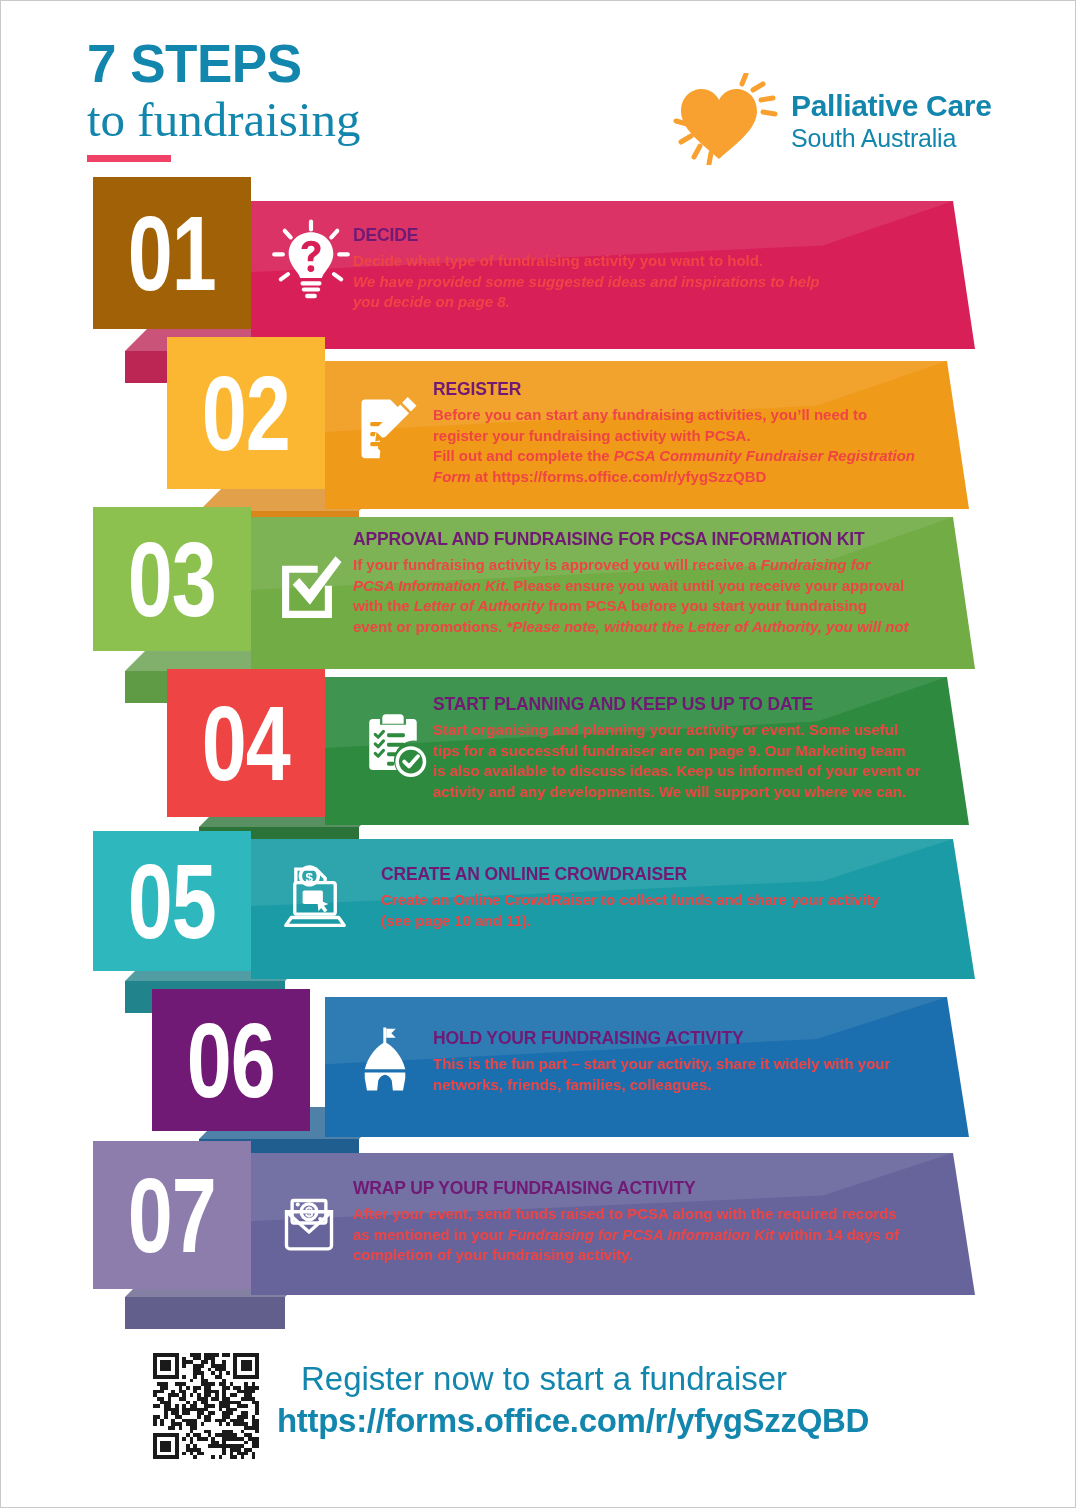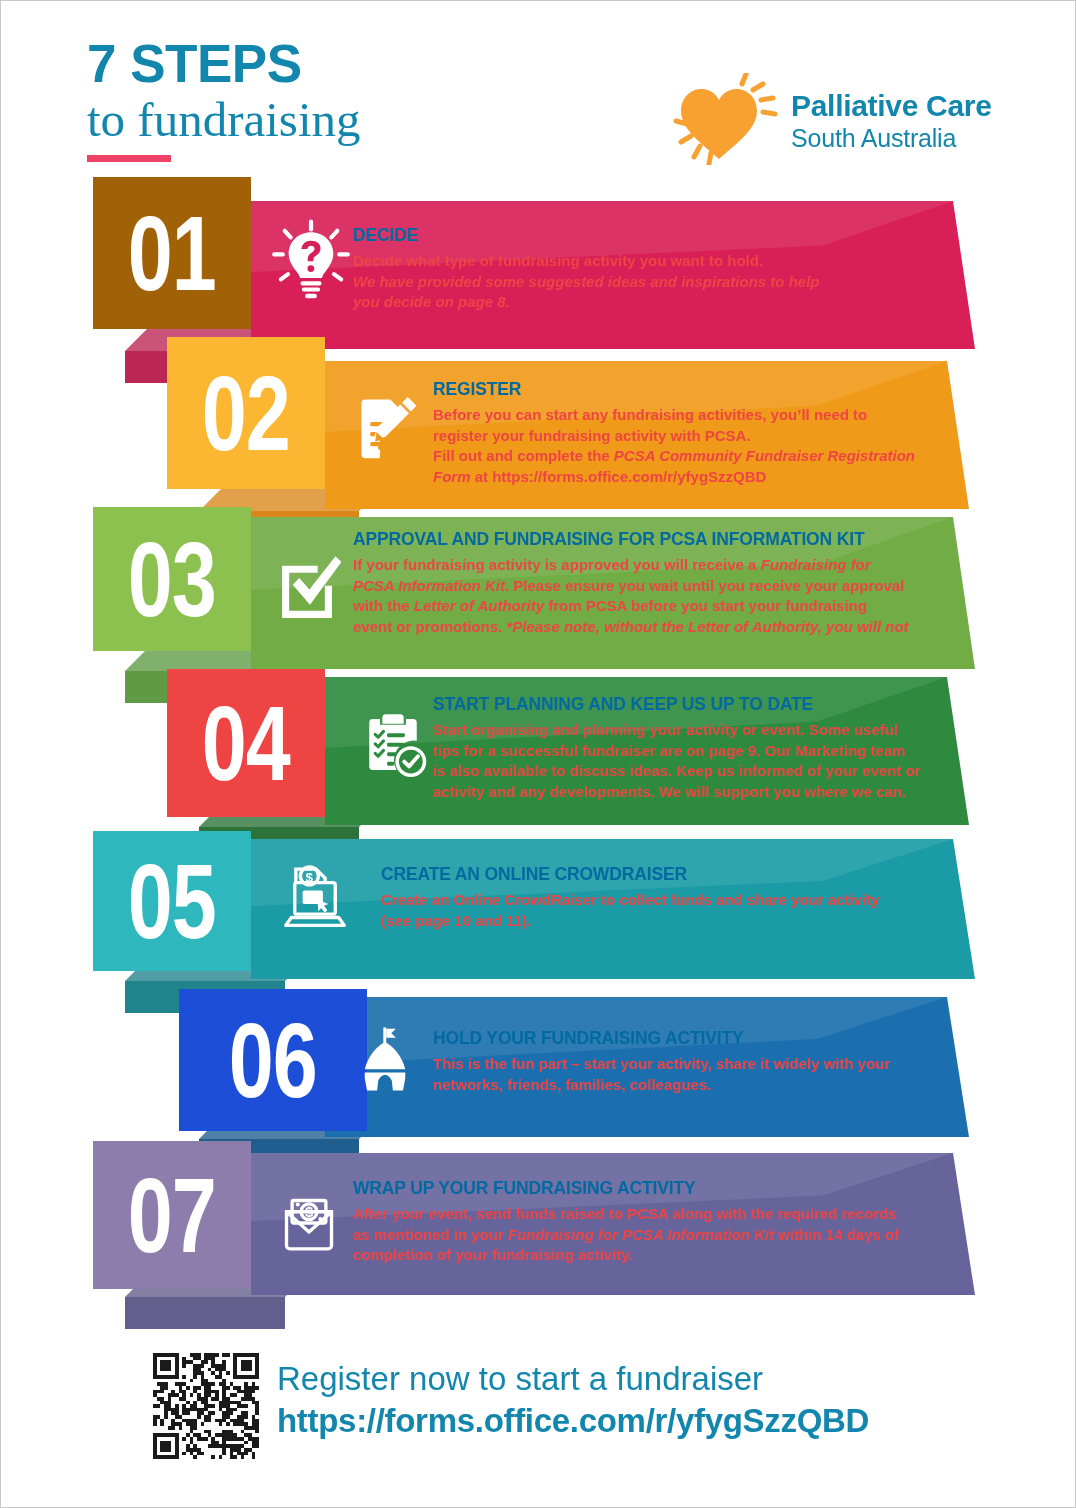--- a/index.html
+++ b/index.html
@@ -75,40 +75,40 @@
     transform:scaleY(1.22) scaleX(0.94);
     transform-origin:center;
   }
 
   .stepicon{position:absolute;}
   .content{position:absolute;}
   .ctitle{
     font-weight:bold;
     font-size:17.5px;
     letter-spacing:-0.15px;
-    color:#0369a1;
+    color:#701a75;
     line-height:1.2;
     margin-bottom:5px;
     white-space:nowrap;
   }
   .cbody{
     font-size:15px;
     line-height:1.38;
     color:#ef4444;
     font-weight:600;
   }
   .cbody i{font-style:italic;}
   .cbody b{font-weight:bold;font-style:normal;}
 
   
   #footer{position:absolute;left:0;top:1330px;width:1076px;height:178px;}
   #qr{position:absolute;left:152px;top:1352px;width:106px;height:106px;}
   #cta{position:absolute;left:276px;top:1357px;}
   #cta-line1{
-    font-size:33px;color:#1386ad;line-height:1.28;white-space:nowrap;
+    font-size:33px;color:#1386ad;line-height:1.28;white-space:nowrap;margin-left:24px;
   }
   #cta-line2{
     font-size:33px;font-weight:bold;color:#1386ad;line-height:1.28;white-space:nowrap;letter-spacing:-0.3px;
   }
 </style>
 </head>
 <body>
 
 <div id="page">
 
@@ -336,21 +336,21 @@
     <svg style="position:absolute;left:0;top:996px;width:1076px;height:220px;overflow:visible">
       <polygon points="198,142 358,142 358,174 198,174" fill="#14558a" opacity="0.95"></polygon>
       <polygon points="198,142 230,110 390,110 358,142" fill="#14558a" opacity="0.75"></polygon>
     </svg>
 
     <svg class="banner" style="left:0;top:996px;width:1076px;height:140px;overflow:visible">
       <polygon points="324,0 946,0 968,140 324,140" fill="#1b6fae"></polygon>
       <polygon points="324,0 946,0 816,42 324,67.2" fill="#ffffff" opacity="0.09"></polygon>
     </svg>
 
-    <div class="numblock" style="left:178px;top:988px;width:188px;height:142px;background:#1d4ed8">
+    <div class="numblock" style="left:151px;top:988px;width:158px;height:142px;background:#701a75">
       <span class="numtext">06</span>
     </div>
 
     <div class="stepicon" style="left:348px;top:1022px;width:72px;height:72px"><svg viewBox="0 0 64 64" width="72" height="72">
         <rect fill="#ffffff" x="30.5" y="4" width="2.6" height="16"></rect>
         <path fill="#ffffff" d="M33.1 5h8.5l-4 4 4 4h-8.5z"></path>
         <path fill="#ffffff" d="M32 17c-7 3-15 12-18 24h36c-3-12-11-21-18-24z"></path>
         <path fill="#ffffff" d="M14 44h36v5l-2 11h-9l-1-9c-1.5-3-4-5-6-5s-4.5 2-6 5l-1 9h-9l-2-11z"></path>
       </svg></div>
 

